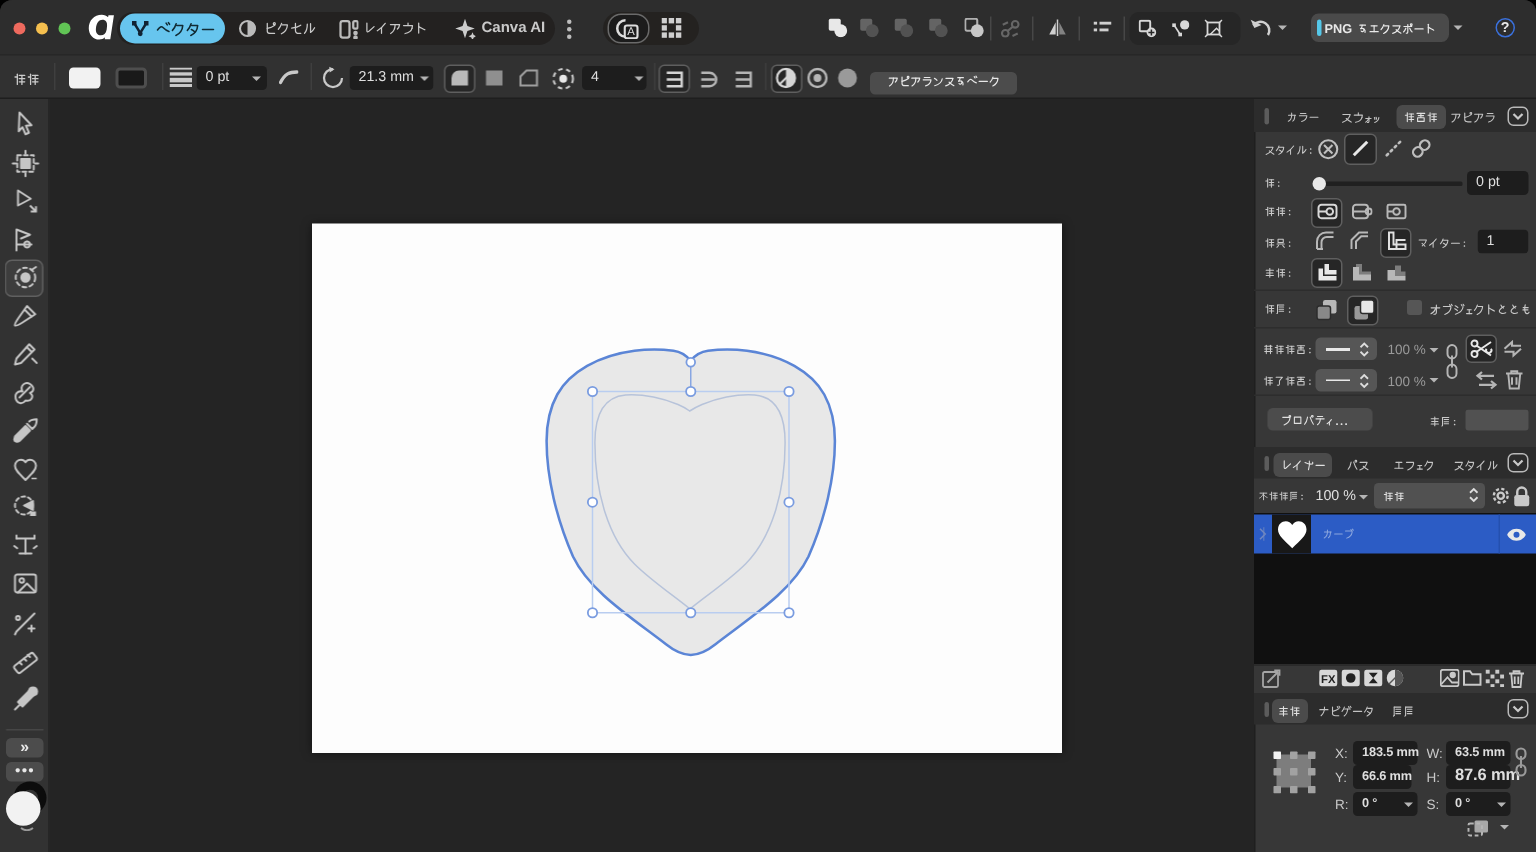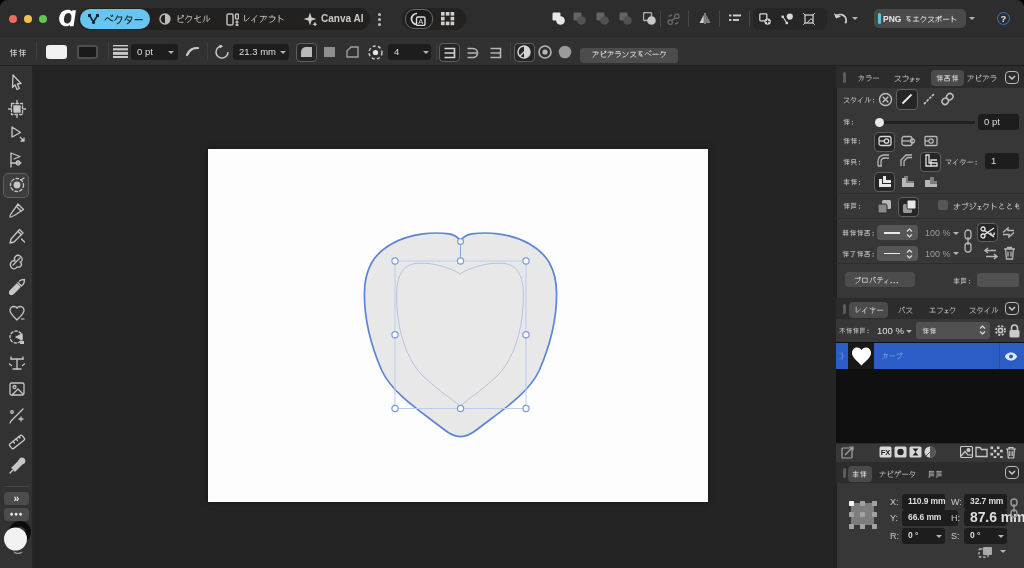--- a/index.html
+++ b/index.html
@@ -1401,27 +1401,27 @@
 <div class="abs" style="left:848.5px;top:500.5px;width:5px;height:5px;background:#f2f2f2;border-radius:0.5px;"></div>
 <div class="abs" style="left:860px;top:500.5px;width:5px;height:5px;background:#a2a2a2;border-radius:0.5px;"></div>
 <div class="abs" style="left:871.5px;top:500.5px;width:5px;height:5px;background:#a2a2a2;border-radius:0.5px;"></div>
 <div class="abs" style="left:848.5px;top:512px;width:5px;height:5px;background:#a2a2a2;border-radius:0.5px;"></div>
 <div class="abs" style="left:860px;top:512px;width:5px;height:5px;background:#a2a2a2;border-radius:0.5px;"></div>
 <div class="abs" style="left:871.5px;top:512px;width:5px;height:5px;background:#a2a2a2;border-radius:0.5px;"></div>
 <div class="abs" style="left:848.5px;top:523.5px;width:5px;height:5px;background:#a2a2a2;border-radius:0.5px;"></div>
 <div class="abs" style="left:860px;top:523.5px;width:5px;height:5px;background:#a2a2a2;border-radius:0.5px;"></div>
 <div class="abs" style="left:871.5px;top:523.5px;width:5px;height:5px;background:#a2a2a2;border-radius:0.5px;"></div>
 <div class="abs tx" style="left:890px;top:497px;font-size:9px;color:#c9c9c9;font-weight:400;letter-spacing:0;white-space:nowrap">X:</div>
-<div class="fld" style="left:902px;top:494px;width:43px;height:15.5px;line-height:15.5px;font-weight:700;font-size:8.5px;letter-spacing:-0.1px">110.9 mm</div>
+<div class="fld" style="left:902px;top:494px;width:43px;height:15.5px;line-height:15.5px;font-weight:700;font-size:8.5px;letter-spacing:-0.1px">183.5 mm</div>
 <div class="abs tx" style="left:951px;top:497px;font-size:9px;color:#c9c9c9;font-weight:400;letter-spacing:0;white-space:nowrap">W:</div>
-<div class="fld" style="left:964px;top:494px;width:43px;height:15.5px;line-height:15.5px;font-weight:700;font-size:8.5px;letter-spacing:-0.1px">32.7 mm</div>
+<div class="fld" style="left:964px;top:494px;width:43px;height:15.5px;line-height:15.5px;font-weight:700;font-size:8.5px;letter-spacing:-0.1px">63.5 mm</div>
 <div class="abs tx" style="left:890px;top:513px;font-size:9px;color:#c9c9c9;font-weight:400;letter-spacing:0;white-space:nowrap">Y:</div>
-<div class="fld" style="left:902px;top:510px;width:56px;height:15.5px;line-height:15.5px;font-weight:700;font-size:8.5px;letter-spacing:-0.1px">66.6 mm</div>
+<div class="fld" style="left:902px;top:510px;width:39px;height:15.5px;line-height:15.5px;font-weight:700;font-size:8.5px;letter-spacing:-0.1px">66.6 mm</div>
 <div class="abs tx" style="left:951px;top:513px;font-size:9px;color:#c9c9c9;font-weight:400;letter-spacing:0;white-space:nowrap">H:</div>
-<div class="fld" style="left:964px;top:510px;width:43px;height:15.5px;line-height:15.5px;font-weight:700;font-size:14px;letter-spacing:-0.1px">87.6 mm</div>
+<div class="fld" style="left:964px;top:510px;width:43px;height:15.5px;line-height:15.5px;font-weight:700;font-size:11px;letter-spacing:-0.1px">87.6 mm</div>
 <div class="abs tx" style="left:890px;top:531px;font-size:9px;color:#c9c9c9;font-weight:400;letter-spacing:0;white-space:nowrap">R:</div>
 <div class="fld" style="left:902px;top:528px;width:43px;height:15.5px;line-height:15.5px;font-weight:700;font-size:8.5px;letter-spacing:-0.1px">0 °</div>
 <div class="car" style="left:936px;top:534.5px"></div>
 <div class="abs tx" style="left:951px;top:531px;font-size:9px;color:#c9c9c9;font-weight:400;letter-spacing:0;white-space:nowrap">S:</div>
 <div class="fld" style="left:964px;top:528px;width:43px;height:15.5px;line-height:15.5px;font-weight:700;font-size:8.5px;letter-spacing:-0.1px">0 °</div>
 <div class="car" style="left:998px;top:534.5px"></div>
 <svg class="abs" style="left:1009px;top:498px" width="10" height="20" viewBox="0 0 10 20">
       <g stroke="#9a9a9a" stroke-width="1.4" fill="none">
         <rect x="2" y="1" width="6" height="7" rx="3"></rect>
         <rect x="2" y="12" width="6" height="7" rx="3"></rect>

